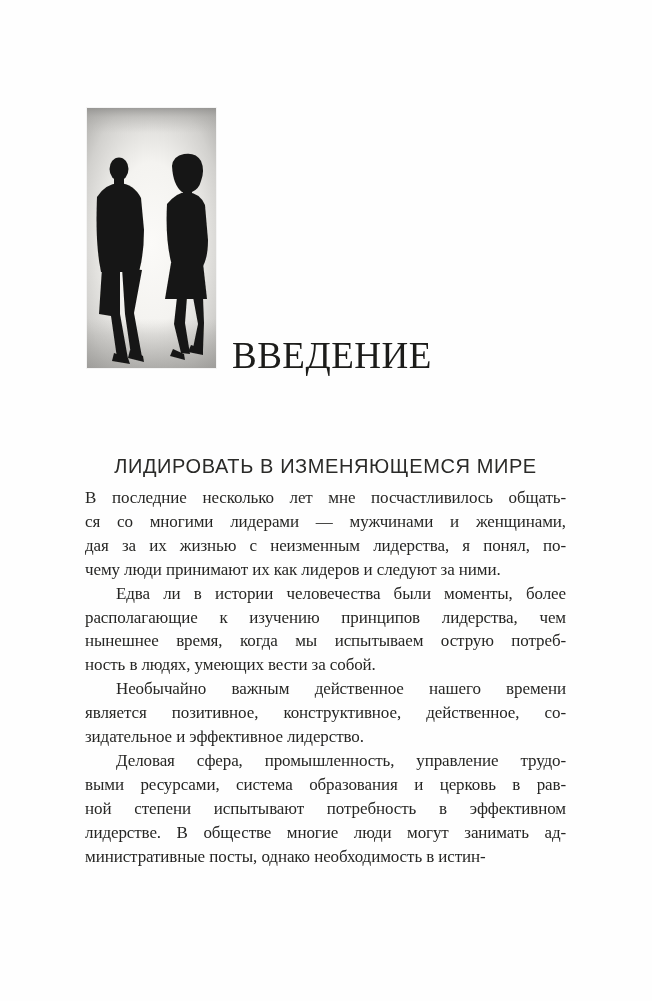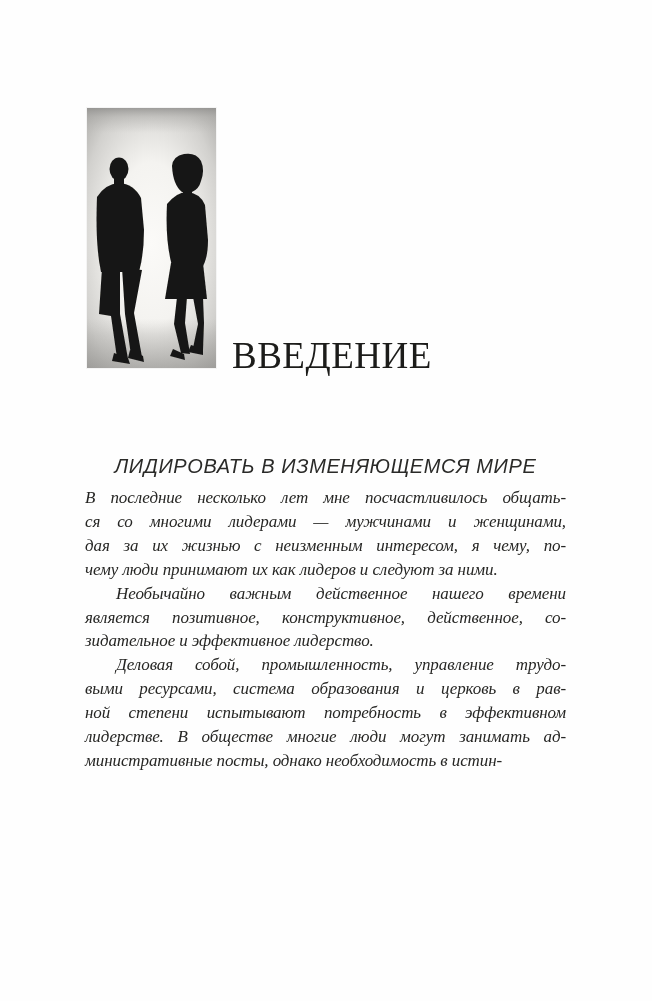--- a/index.html
+++ b/index.html
@@ -39,21 +39,20 @@
     white-space: nowrap;
   }
 
   
   .content {
     position: absolute;
     left: 85px;
     top: 454px;
     width: 481px;
     color: #262624;
-    font-style: italic;
   }
   .section-heading {
     margin: 0 0 8px 0;
     font-family: "Liberation Sans", sans-serif;
     font-weight: normal;
     font-size: 20px;
     line-height: 24px;
     letter-spacing: 0.6px;
     text-align: center;
     color: #2a2a28;
@@ -130,30 +129,36 @@
   </figure>
 
   <h1 class="chapter-title">ВВЕДЕНИЕ</h1>
 
   <div class="content">
     <h2 class="section-heading">ЛИДИРОВАТЬ В ИЗМЕНЯЮЩЕМСЯ МИРЕ</h2>
     <div id="paragraphs">
         <div class="para">
           <div class="line">В последние несколько лет мне посчастливилось общать-</div>
           <div class="line">ся со многими лидерами — мужчинами и женщинами,</div>
-          <div class="line">дая за их жизнью с неизменным интересом, я чему, по-</div>
+          <div class="line">дая за их жизнью с неизменным лидерства, я понял, по-</div>
           <div class="line last">чему люди принимают их как лидеров и следуют за ними.</div>
+        </div>
+        <div class="para indent">
+          <div class="line">Едва ли в истории человечества были моменты, более</div>
+          <div class="line">располагающие к изучению принципов лидерства, чем</div>
+          <div class="line">нынешнее время, когда мы испытываем острую потреб-</div>
+          <div class="line last">ность в людях, умеющих вести за собой.</div>
         </div>
         <div class="para indent">
           <div class="line">Необычайно важным действенное нашего времени</div>
           <div class="line">является позитивное, конструктивное, действенное, со-</div>
           <div class="line last">зидательное и эффективное лидерство.</div>
         </div>
         <div class="para indent">
-          <div class="line">Деловая собой, промышленность, управление трудо-</div>
+          <div class="line">Деловая сфера, промышленность, управление трудо-</div>
           <div class="line">выми ресурсами, система образования и церковь в рав-</div>
           <div class="line">ной степени испытывают потребность в эффективном</div>
           <div class="line">лидерстве. В обществе многие люди могут занимать ад-</div>
           <div class="line last">министративные посты, однако необходимость в истин-</div>
         </div>
       </div>
   </div>
 
 </div>
 

